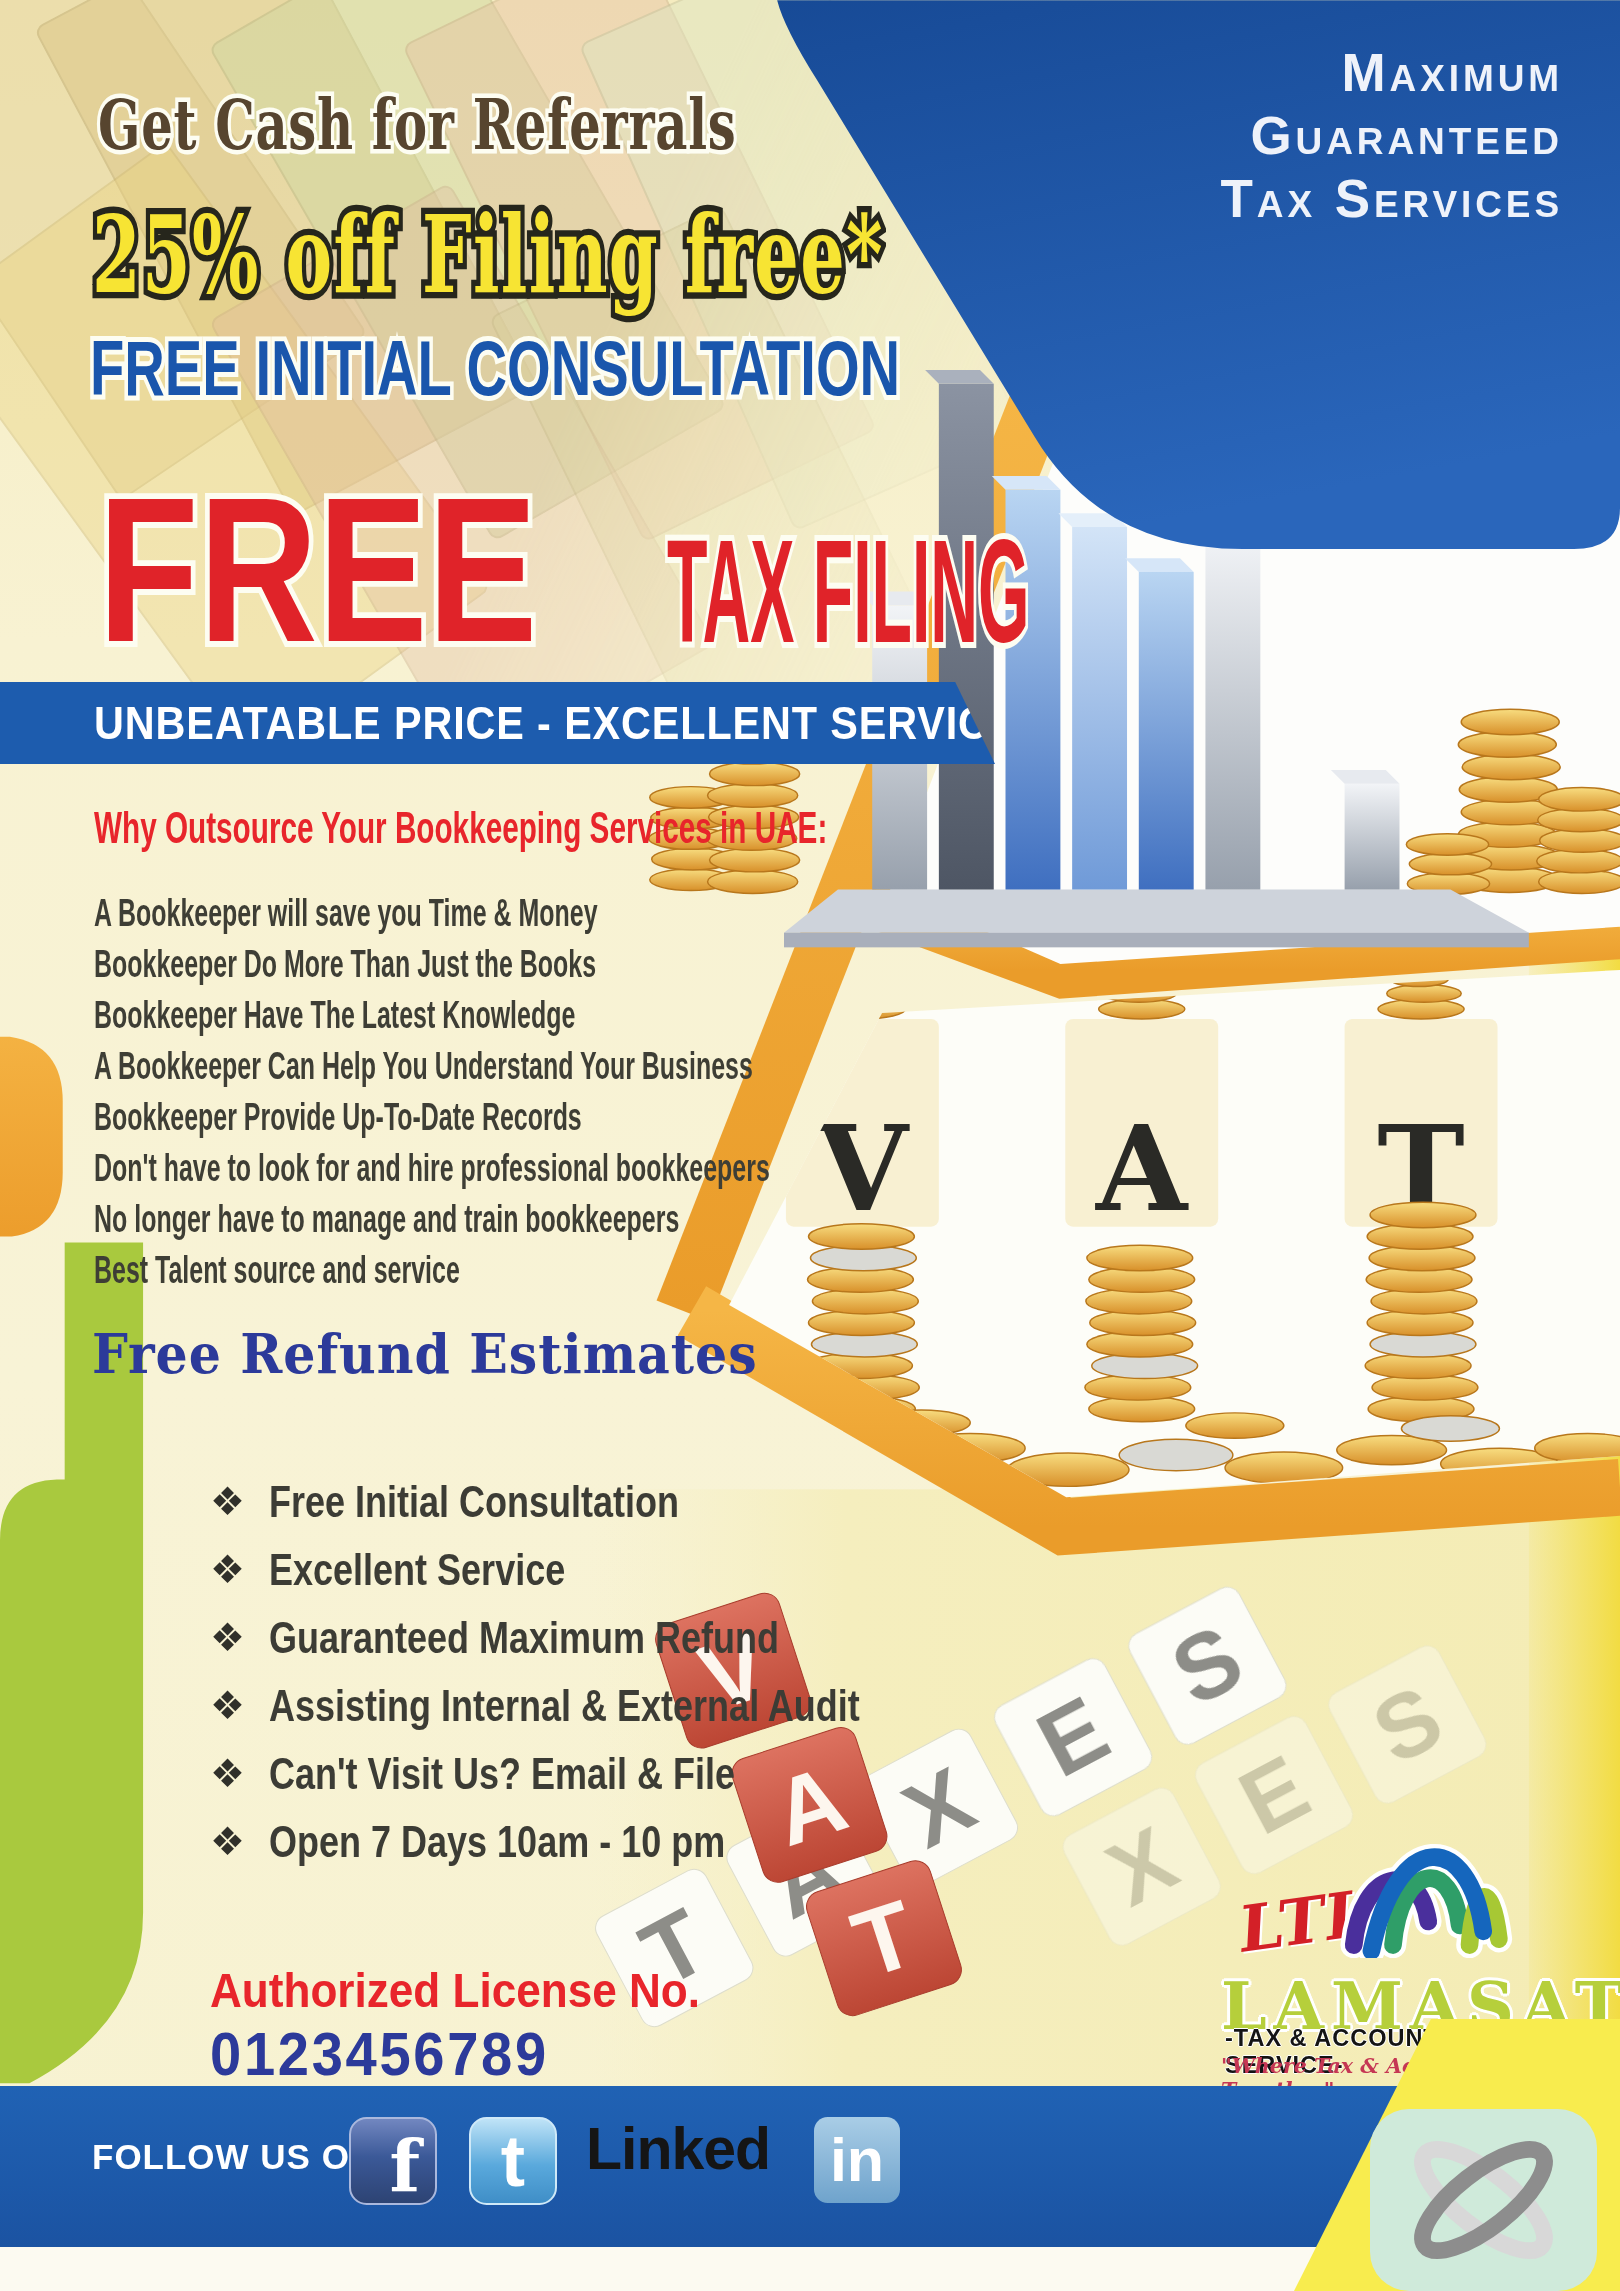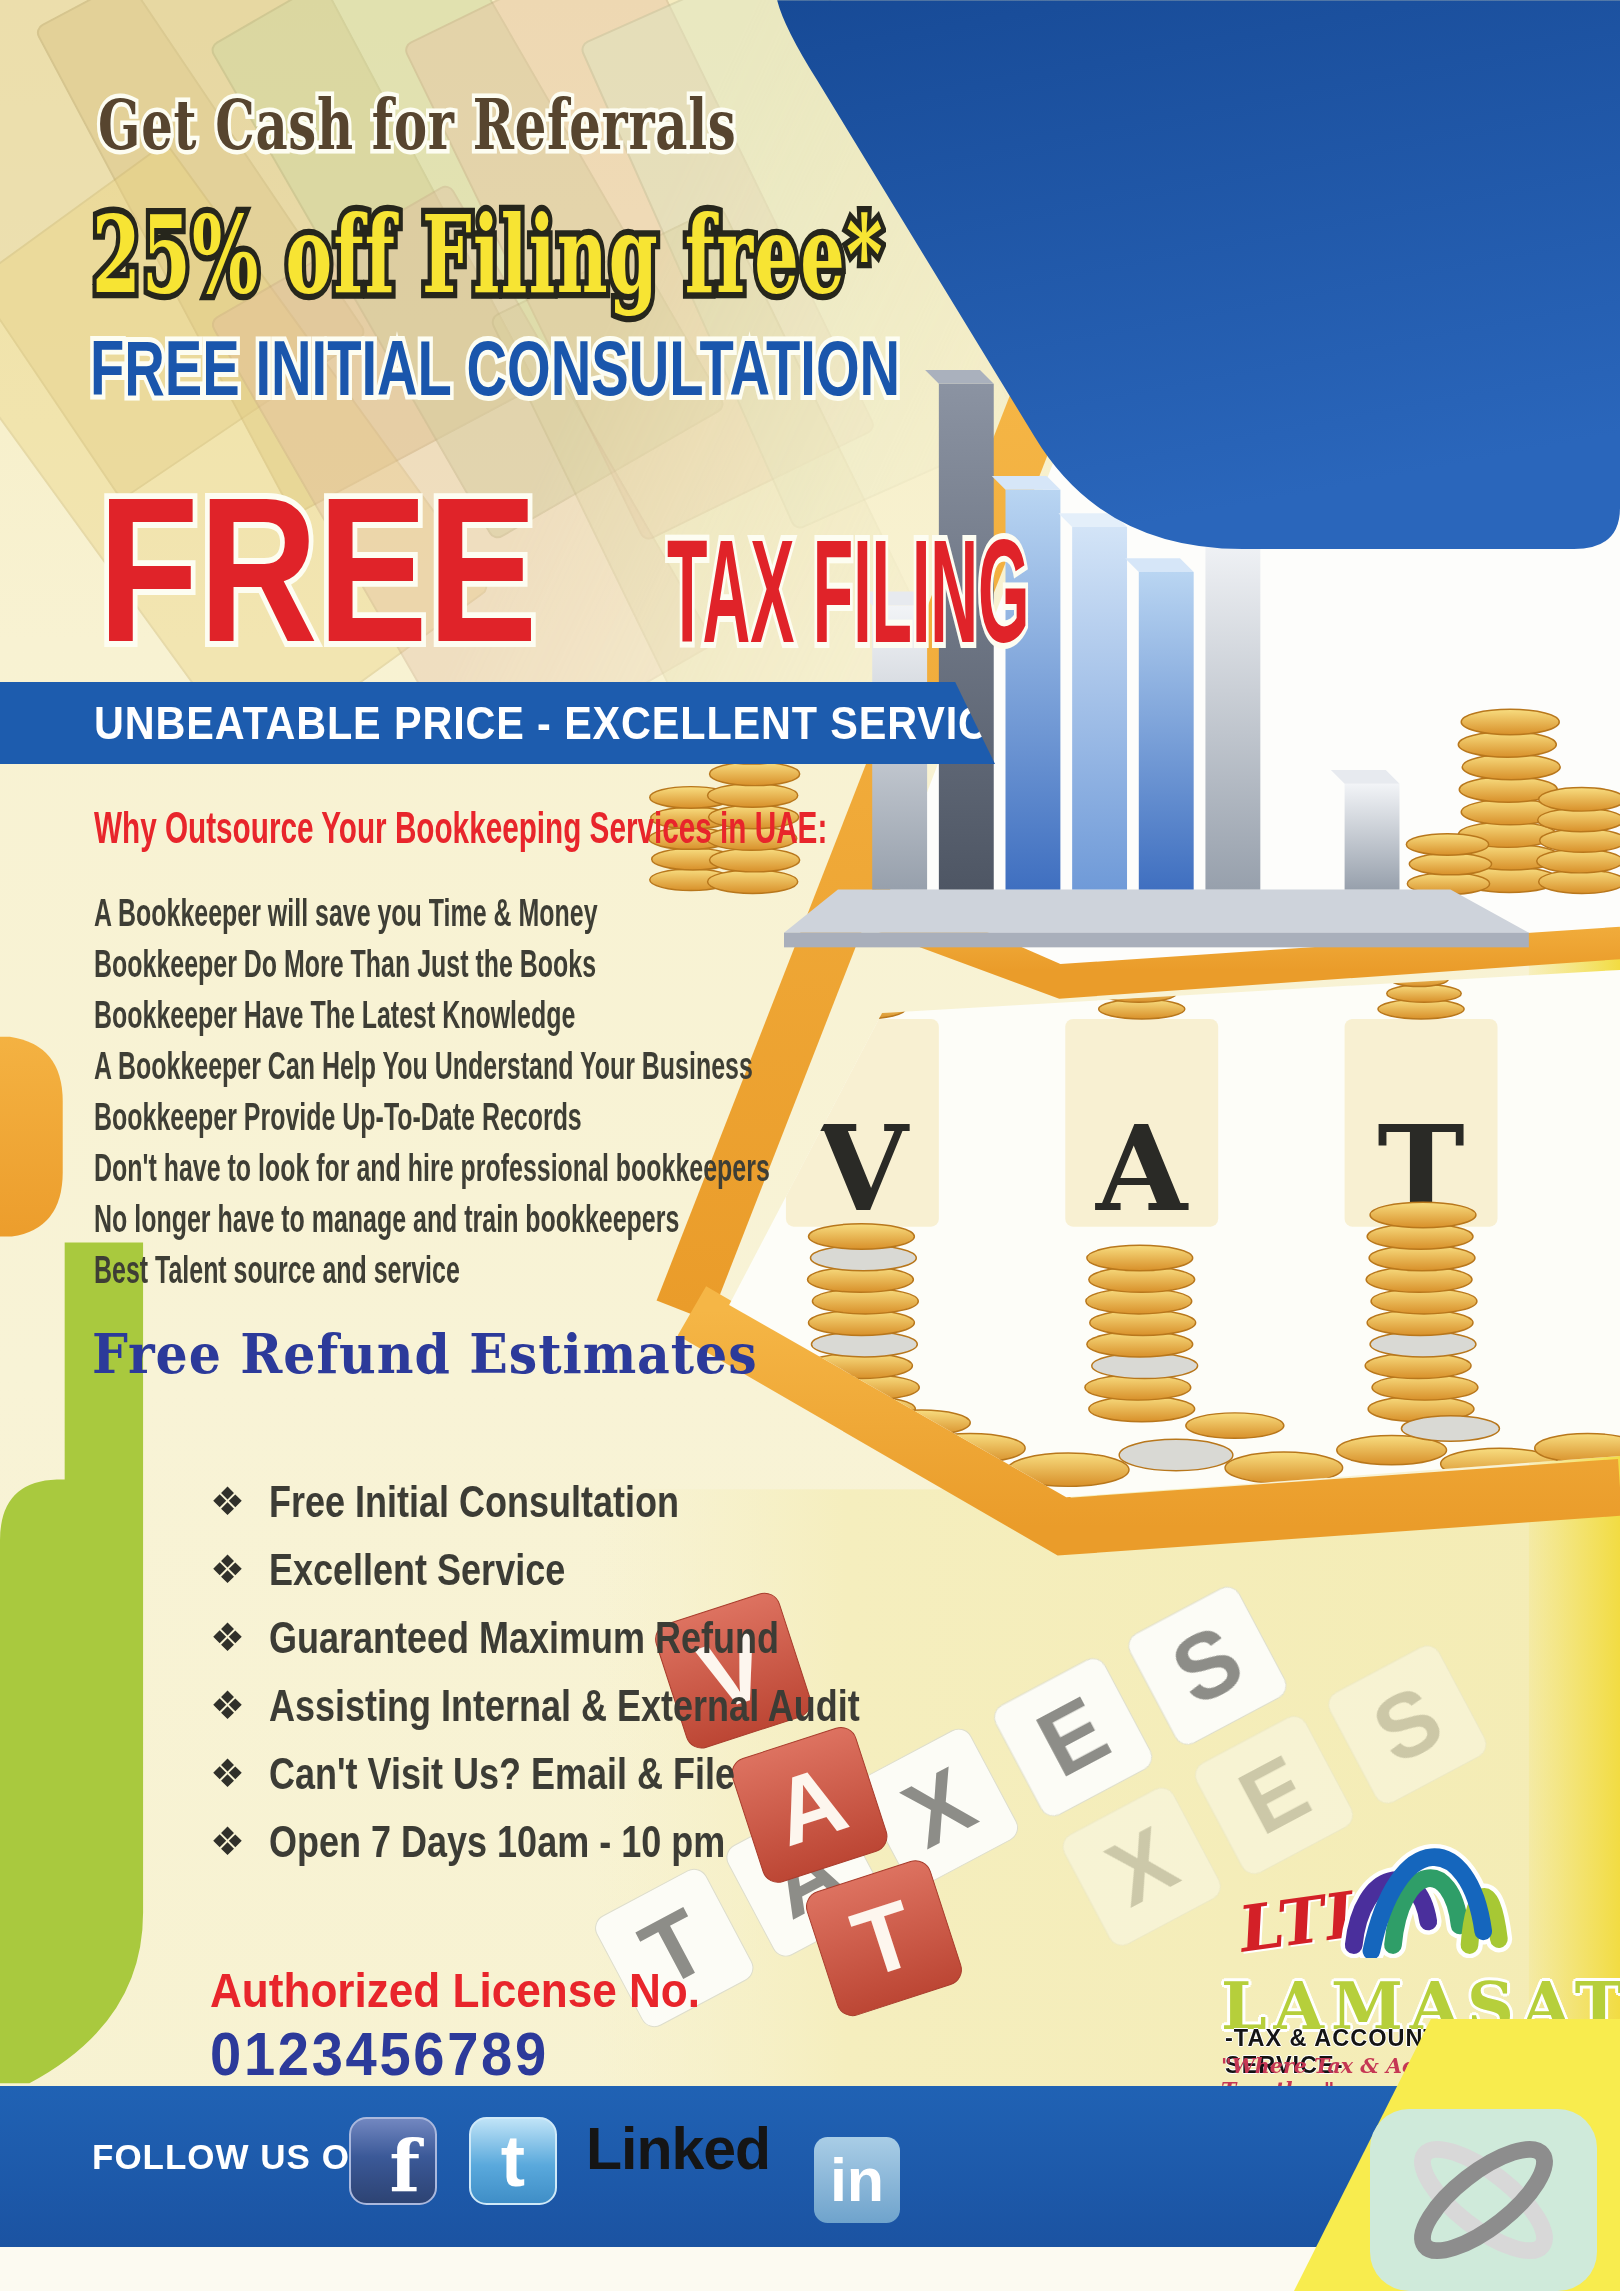--- a/index.html
+++ b/index.html
@@ -95,21 +95,21 @@
   
   #footer-bar{left:0;top:2086px;width:1620px;height:161px;background:linear-gradient(180deg,#2062b4,#1b53a2);z-index:8;}
   #follow{position:absolute;left:92px;top:51px;font-size:35px;font-weight:bold;color:#fff;letter-spacing:1px;}
   .soc{position:absolute;top:31px;width:84px;height:84px;border-radius:17.6px;text-align:center;}
   #fb-icon{left:349px;background:linear-gradient(180deg,#7287c0 0%,#3b5998 45%,#2d4373 100%);border:2.9px solid #aab8dd;}
   #fb-icon span{color:#fff;font-family:"DejaVu Serif",serif;font-weight:bold;font-size:71px;line-height:90px;
                 position:relative;left:11.8px;top:2px;}
   #tw-icon{left:469px;background:linear-gradient(180deg,#bfe3f7 0%,#5aa9dc 55%,#3f8ec7 100%);border:2.9px solid #cfe9f8;}
   #tw-icon span{color:#fff;font-weight:bold;font-size:73px;line-height:84px;}
   #linked-word{position:absolute;left:586px;top:29px;font-size:59px;font-weight:bold;color:#151515;letter-spacing:-1px;}
-  #in-icon{left:814px;width:86px;height:86px;border-radius:13.7px;background:linear-gradient(180deg,#a9cde6,#6fa3cc);margin-top:20px;}
+  #in-icon{left:814px;width:86px;height:86px;border-radius:13.7px;background:linear-gradient(180deg,#a9cde6,#6fa3cc);}
   #in-icon span{color:#fff;font-weight:bold;font-size:61px;line-height:86px;}
   #bottom-strip{left:0;top:2247px;width:1620px;height:45px;background:#fcfaf1;z-index:8;}
 
   
   #yellow-wedge{left:1294px;top:2019px;width:326px;height:272px;background:#f8ec4e;z-index:9;
                 clip-path:polygon(42% 0,100% 0,100% 100%,0 100%);}
   #mint-box{left:1370px;top:2109px;width:227px;height:182px;border-radius:39px;background:#cfeada;z-index:10;}
 </style>
 </head>
 <body>
@@ -354,20 +354,25 @@
 
   <svg id="top-blue" class="abs" width="934" height="564" viewBox="700 0 953 575">
     <defs>
       <linearGradient id="blueShapeG" x1="0" y1="0" x2=".3" y2="1">
         <stop offset="0" stop-color="#174a96"></stop>
           <stop offset="1" stop-color="#2a66bb"></stop>
       </linearGradient>
     </defs>
     <path d="M768,0 H1653 V518 Q1653,560 1606,560 H1268 Q1125,560 1056,446 L834,82 Q800,28 793,0 Z" fill="url(#blueShapeG)"></path>
   </svg>
+  <div id="badge" class="abs">
+    <div>Maximum</div>
+    <div>Guaranteed</div>
+    <div>Tax Services</div>
+  </div>
 
   <svg id="left-shapes" class="abs" width="196" height="1078" viewBox="0 1040 200 1100">
     <defs>
       <linearGradient id="orangeBlockG" x1="0" y1="0" x2="0" y2="1">
         <stop offset="0" stop-color="#f4b242"></stop>
           <stop offset="1" stop-color="#ec9d2c"></stop>
       </linearGradient>
     </defs>
     <path d="M0,1058 L10,1058 Q64,1066 64,1124 L64,1196 Q64,1254 12,1262 L0,1262 Z" fill="url(#orangeBlockG)"></path>
     <path d="M66,1268 L146,1268 L146,1952 Q146,2064 30,2126 L0,2126 L0,1572 Q0,1512 58,1510 L66,1510 Z" fill="#a9c93e"></path>

